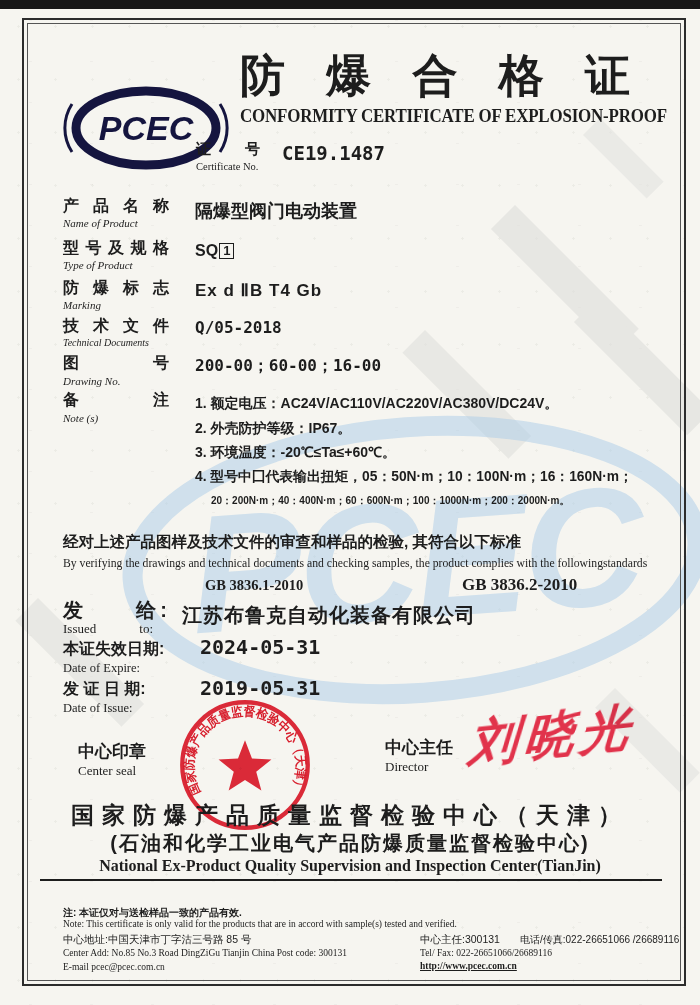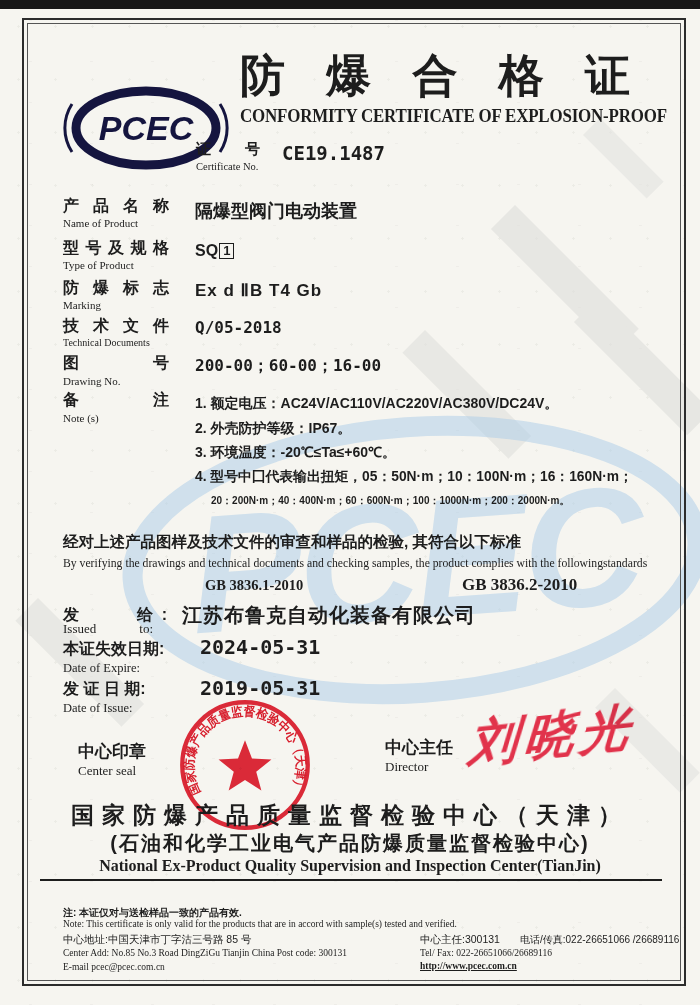--- a/index.html
+++ b/index.html
@@ -19,21 +19,21 @@
   .wm { left:0; top:0; width:700px; height:1005px; z-index:1; pointer-events:none; }
   .z2 { z-index:3; }
   .cn { font-weight:bold; font-family:"Liberation Sans",sans-serif; }
   .en { font-family:"Liberation Serif",serif; }
   .mono { font-family:"DejaVu Sans Mono",monospace; font-weight:bold; }
   .just { text-align:justify; text-align-last:justify; }
   .nowrap { white-space:nowrap; }
   .title-cn { left:240px; top:46px; width:392px; font-size:45px; letter-spacing:2px; }
   .title-en { left:240px; top:106px; width:420px; font-size:18px; font-weight:bold; letter-spacing:-0.2px; transform:scaleX(0.94); transform-origin:left; white-space:nowrap; }
   .label-col { left:63px; width:106px; font-size:16px; }
-  .sub-en { font-weight:normal; font-size:11px; font-family:"Liberation Serif",serif; text-align:right; text-align-last:left; }
+  .sub-en { font-weight:normal; font-size:11px; font-family:"Liberation Serif",serif; text-align:right; text-align-last:left;font-style:italic; }
   .val { left:195px; font-size:17px; }
   .boxed { display:inline-block; border:1.6px solid #1d1d1d; padding:0 3px; line-height:14px; font-size:13px; margin-left:1px; vertical-align:1px; }
   .note-line { font-size:14px; line-height:24.5px; white-space:nowrap; font-weight:bold; }
   .seal-svg, .sig { mix-blend-mode:multiply; }
   .sig { color:#e82340; font-size:50px; font-weight:bold; font-style:italic;
          transform:rotate(-6deg) skewX(-10deg); letter-spacing:6px; opacity:.92;
          font-family:"Liberation Serif",serif; }
   .orgline { left:35px; width:630px; text-align:center; white-space:nowrap; }
   .fn { font-size:10.5px; white-space:nowrap; }
   .fne { font-size:9.5px; white-space:nowrap; font-family:"Liberation Serif",serif; }
@@ -108,21 +108,21 @@
     <div class="cn note-line">3. 环境温度：-20℃≤Ta≤+60℃。</div>
     <div class="cn note-line" style="font-size:13.8px;">4. 型号中囗代表输出扭矩，05：50N·m；10：100N·m；16：160N·m；</div>
     <div class="cn note-line" style="padding-left:16px; font-size:10px;">20：200N·m；40：400N·m；60：600N·m；100：1000N·m；200：2000N·m。</div>
   </div>
 
   <div class="abs z2 cn nowrap" style="left:63px; top:532px; font-size:15.5px;">经对上述产品图样及技术文件的审查和样品的检验, 其符合以下标准</div>
   <div class="abs z2 en nowrap" style="left:63px; top:556px; font-size:12.2px; transform:scaleX(0.96); transform-origin:left;">By verifying the drawings and technical documents and checking samples, the product complies with the followingstandards</div>
   <div class="abs z2 en nowrap" style="left:205px; top:577px; font-size:14.5px; font-weight:bold;">GB 3836.1-2010</div>
   <div class="abs z2 en nowrap" style="left:462px; top:575px; font-size:17px; font-weight:bold;">GB 3836.2-2010</div>
 
-  <div class="abs z2 cn just" style="left:63px; top:597px; width:104px; font-size:16px;margin-top:8px;">发　　给:</div>
+  <div class="abs z2 cn just" style="left:63px; top:597px; width:104px; font-size:20px;">发　　给:</div>
   <div class="abs z2 en just" style="left:63px; top:620px; width:90px; font-size:13px;">Issued　to:</div>
   <div class="abs z2 cn nowrap" style="left:182px; top:602px; font-size:20px; letter-spacing:1px;">江苏布鲁克自动化装备有限公司</div>
 
   <div class="abs z2 cn nowrap" style="left:63px; top:639px; font-size:16px;">本证失效日期:</div>
   <div class="abs z2 mono nowrap" style="left:200px; top:635px; font-size:20px;">2024-05-31</div>
   <div class="abs z2 en nowrap" style="left:63px; top:661px; font-size:12.5px;">Date of Expire:</div>
 
   <div class="abs z2 cn nowrap" style="left:63px; top:679px; font-size:16px;">发 证 日 期:</div>
   <div class="abs z2 mono nowrap" style="left:200px; top:676px; font-size:20px;">2019-05-31</div>
   <div class="abs z2 en nowrap" style="left:63px; top:701px; font-size:12.5px;">Date of Issue:</div>

